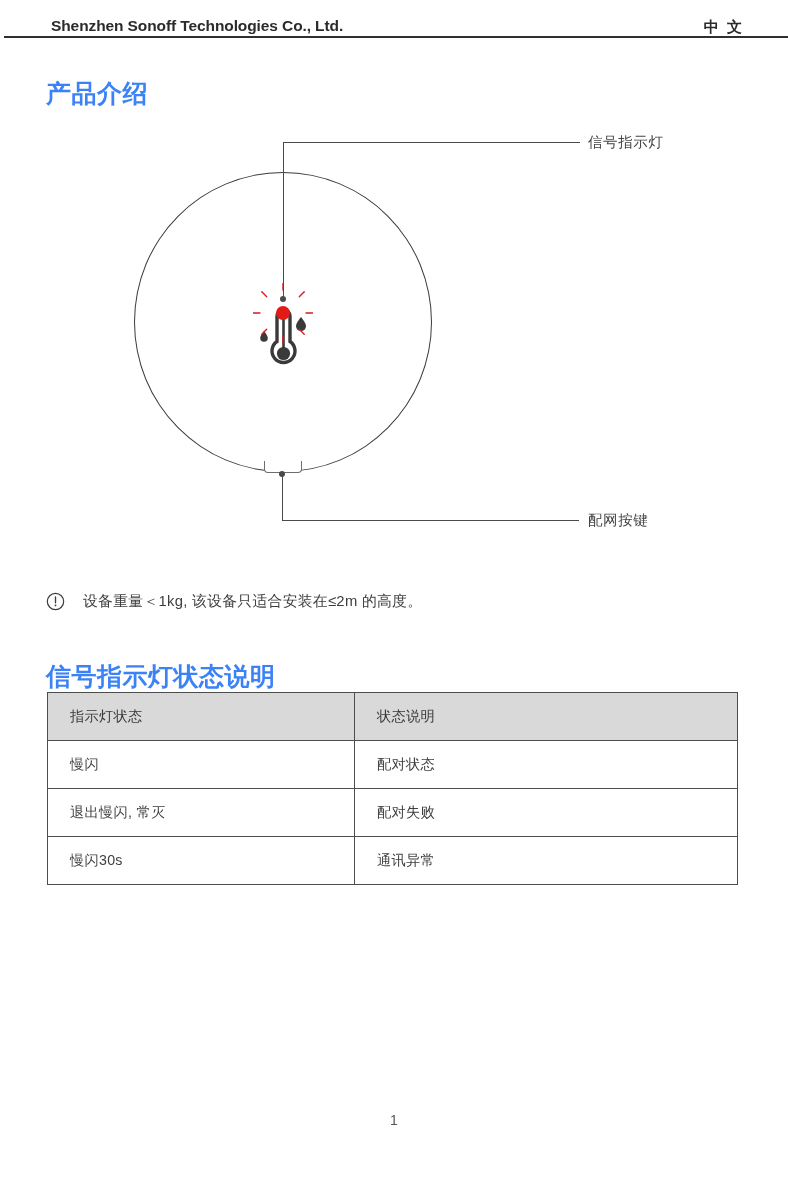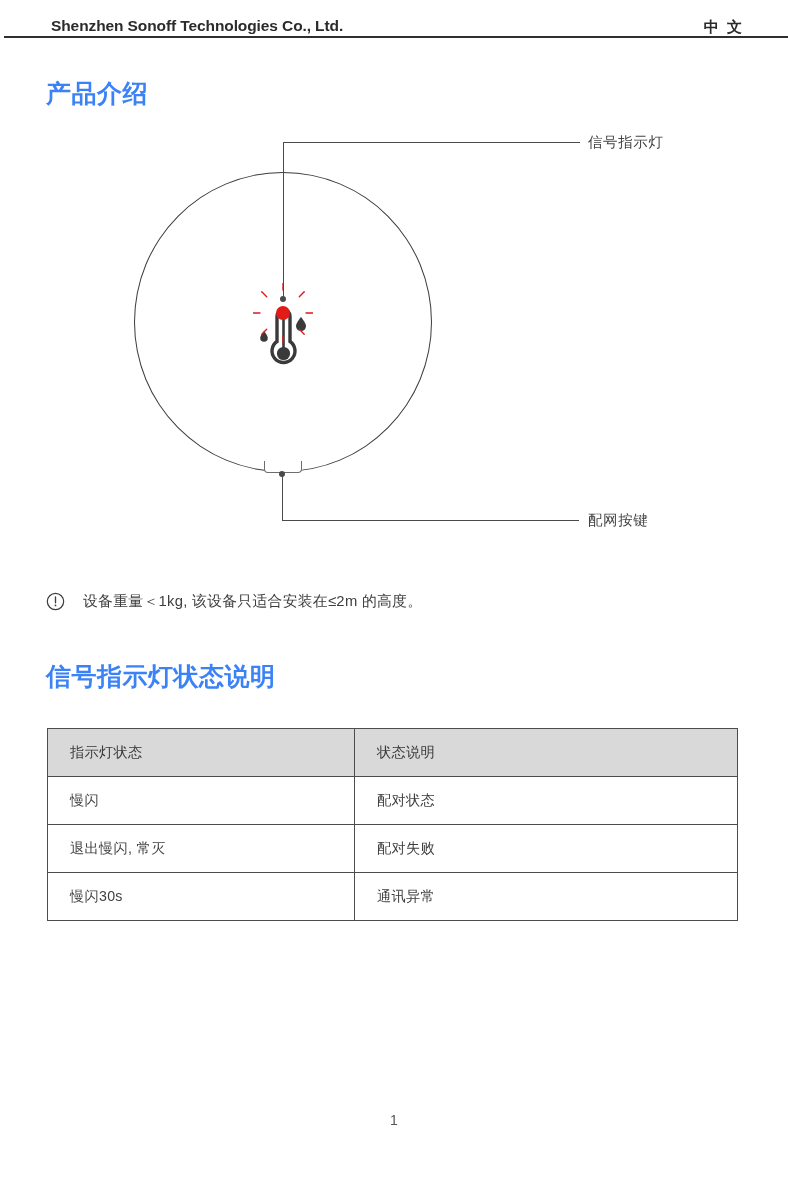--- a/index.html
+++ b/index.html
@@ -155,21 +155,21 @@
     font-size: 14.8px;
     color: #3d3d3d;
     letter-spacing: 0.3px;
     white-space: nowrap;
   }
 
   
   .status-table {
     position: absolute;
     left: 47px;
-    top: 728px;
+    top: 692px;
     width: 690px;
     border-collapse: collapse;
     table-layout: fixed;
     border-radius: 20px;
   }
   .status-table th,
   .status-table td {
     border: 1.1px solid #4d4d4d;
     padding: 0 0 0 22px;
     height: 47px;

